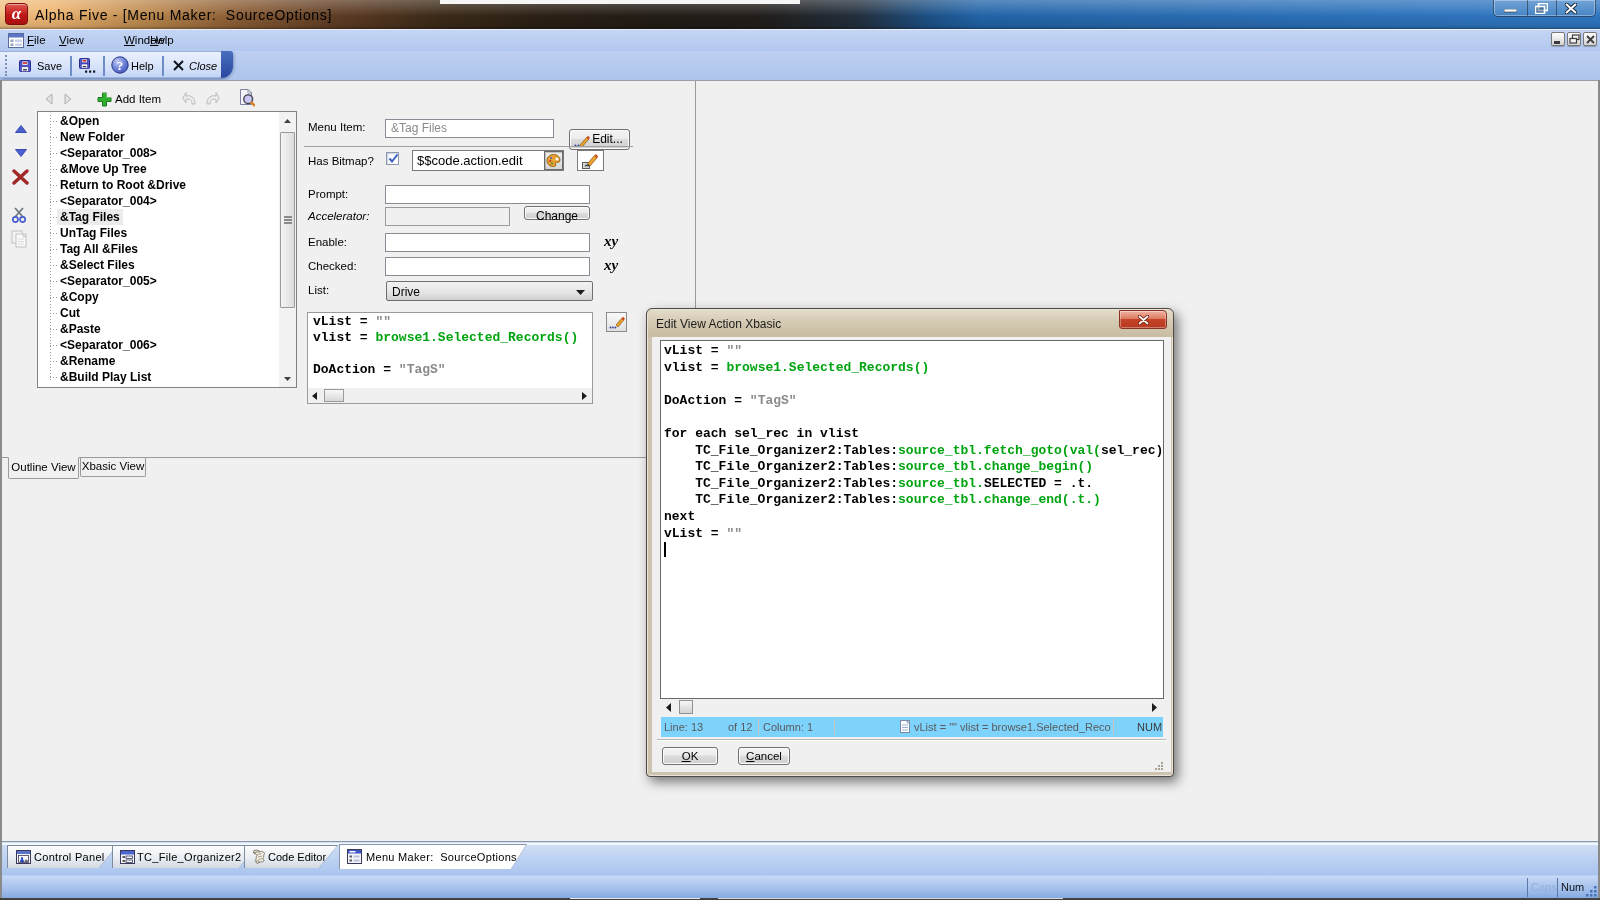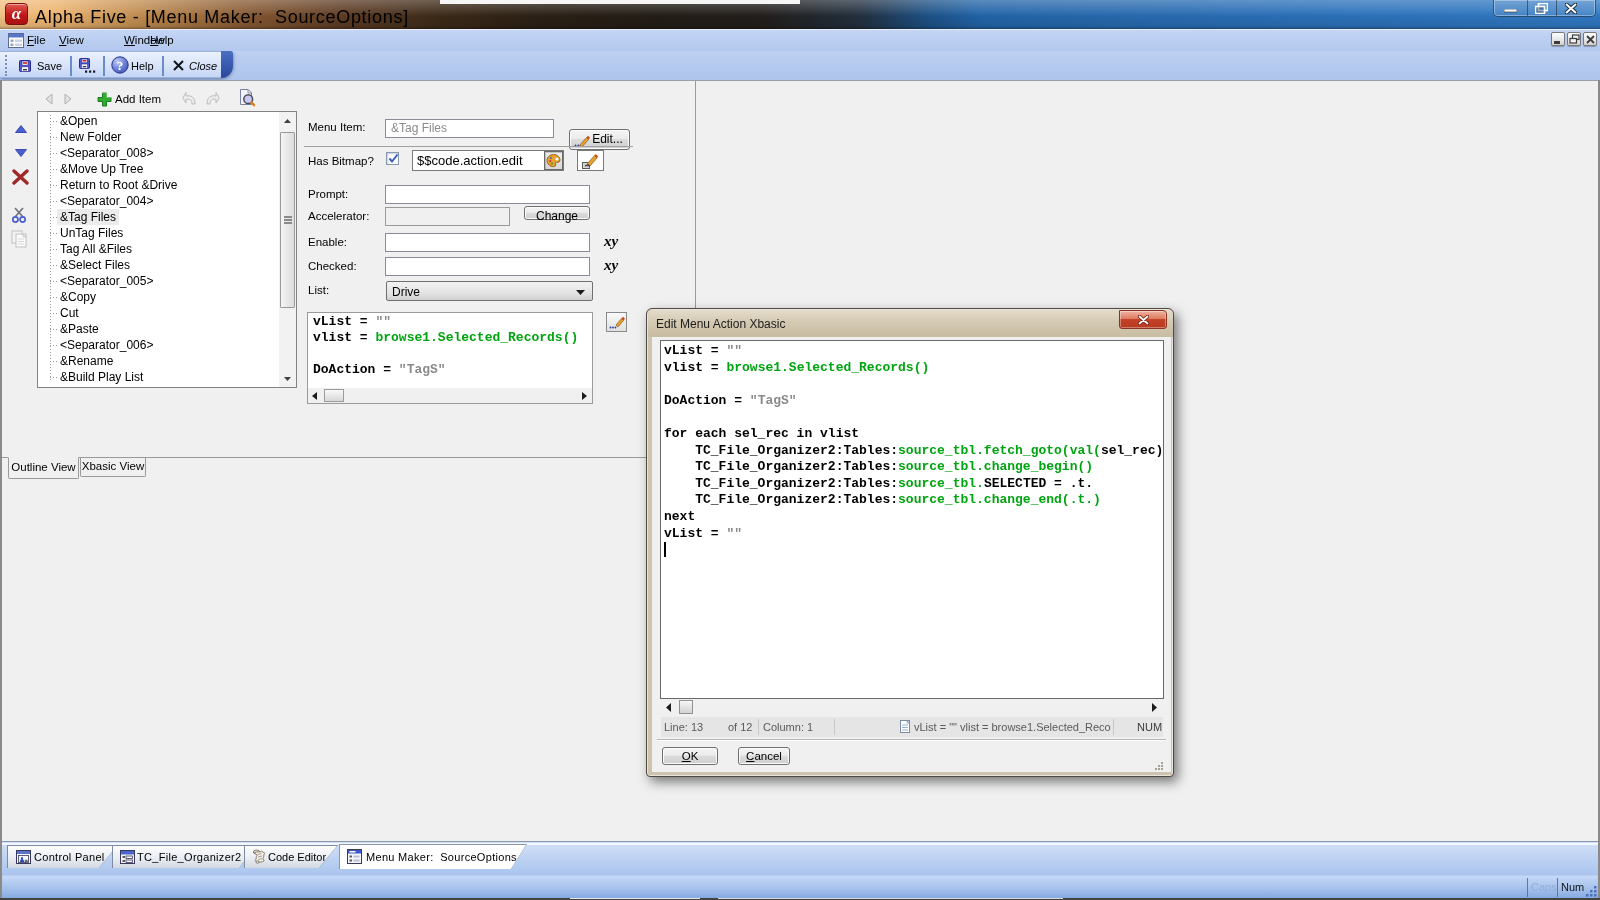--- a/index.html
+++ b/index.html
@@ -5,39 +5,39 @@
 * { margin:0; padding:0; box-sizing:border-box; }
 html,body { width:1600px; height:900px; overflow:hidden; }
 body { font-family:"Liberation Sans", sans-serif; background:#f0f0f0; position:relative; }
 .abs { position:absolute; }
 .lbl { font-size:11.5px; color:#000; }
 .tb { background:#fff; border:1px solid #898c95; font-size:12px; }
 .btn7 { border:1px solid #707070; border-radius:3px;
   background:linear-gradient(#f4f4f4 0%,#ececec 45%,#dcdcdc 50%,#cfcfcf 100%);
   box-shadow:inset 0 0 0 1px #fbfbfb; font-size:12px; text-align:center; color:#000; }
 svg { display:block; }
-.trow { position:absolute; left:22px; height:16px; line-height:16px; font-size:12px; color:#000; white-space:nowrap; }
+.trow { position:absolute; left:22px; height:16px; line-height:16px; font-size:12px; color:#000; white-space:nowrap;font-weight:bold; }
 .trow::before { content:""; position:absolute; left:-10px; top:8px; width:9px; height:1px;
   background-image:linear-gradient(90deg,#9a9a9a 1px,transparent 1px); background-size:3px 1px; }
 .tvline { position:absolute; left:12px; top:3px; width:1px; height:265px;
   background-image:linear-gradient(#9a9a9a 1px,transparent 1px); background-size:1px 3px; }
 </style>
 </head>
 <body>
 
 <div class="abs" id="titlebar" style="left:0;top:0;width:1600px;height:29px;
  background:linear-gradient(90deg,#f2c183 0px,#edb470 55px,#c08c50 140px,#8a5c34 240px,#5e3c24 340px,#3c2a18 440px,#2b2015 540px,#231d16 650px,#221e1b 760px,#22303f 860px,#1d5288 930px,#2264a8 980px,#2769ae 1100px,#2b70b8 1300px,#2f76c0 1500px,#3078c2 1600px);">
   <div class="abs" style="left:0;top:0;width:1600px;height:29px;background:linear-gradient(rgba(255,255,255,0.25),rgba(255,255,255,0.07) 40%,rgba(0,0,0,0.02) 55%,rgba(0,0,0,0.10) 90%,rgba(0,0,0,0.35) 100%);"></div>
   <div class="abs" style="left:440px;top:0;width:360px;height:4px;background:#f6f6f6;"></div>
 
   <div class="abs" style="left:5px;top:3px;width:23px;height:22px;border-radius:4px;
    background:linear-gradient(#e05a50,#c01818 55%,#a91111);border:1px solid #7d0f0f;box-shadow:inset 0 1px 0 rgba(255,255,255,0.45);">
     <div style="color:#fff;font-size:17px;font-weight:bold;font-style:italic;text-align:center;line-height:20px;font-family:'Liberation Serif',serif;">α</div>
   </div>
-  <div class="abs" style="left:35px;top:7px;font-size:18px;letter-spacing:0.7px;color:#000;">Alpha Five - [Menu Maker:&nbsp; SourceOptions]</div>
+  <div class="abs" style="left:35px;top:7px;font-size:14px;letter-spacing:0.7px;color:#000;">Alpha Five - [Menu Maker:&nbsp; SourceOptions]</div>
 
   <div class="abs" style="left:1493px;top:0;width:103px;height:17px;background:rgba(255,255,255,0.10);
    border:1px solid rgba(20,30,40,0.55);border-top:none;border-radius:0 0 5px 5px;box-shadow:inset 0 0 0 1px rgba(255,255,255,0.35);">
     <div class="abs" style="left:33px;top:0;width:1px;height:16px;background:rgba(20,30,40,0.5);"></div>
     <div class="abs" style="left:62px;top:0;width:1px;height:16px;background:rgba(20,30,40,0.5);"></div>
     <svg class="abs" style="left:10px;top:9px;" width="13" height="4">
         <rect x="0" y="0" width="13" height="3" fill="#fff" stroke="#222" stroke-width="0.6"></rect>
       </svg>
     <svg class="abs" style="left:41px;top:3px;" width="13" height="11">
       <rect x="3.5" y="0.5" width="9" height="7" fill="none" stroke="#fff" stroke-width="1.6"></rect>
@@ -266,21 +266,21 @@
     <rect x="0.5" y="9.5" width="7" height="6" fill="#d8d8d8" stroke="#5a5a5a"></rect>
     <path d="M3 13.5 L5 11.5 M4 11.5 L4 13.5 M3 12.5 L5 12.5" stroke="#3c3c3c" stroke-width="0.8"></path>
     <path d="M5.5 10.5 L12.5 2.5 L15 5 L8 13 Z" fill="#e8a030" stroke="#8a5a10" stroke-width="0.7"></path>
     <path d="M12.5 2.5 L13.8 1 L16.2 3.4 L15 5 Z" fill="#d04818"></path>
     <path d="M5.5 10.5 L8 13 L5 13.5 Z" fill="#3c3c3c"></path>
   </svg>
 </div>
 
 <div class="abs lbl" style="left:308px;top:188px;">Prompt:</div>
 <div class="abs tb" style="left:385px;top:185px;width:205px;height:19px;"></div>
-<div class="abs lbl" style="left:308px;top:210px;">Accelerator:</div>
+<div class="abs lbl" style="left:308px;top:210px;font-style:italic;">Accelerator:</div>
 <div class="abs tb" style="left:385px;top:207px;width:125px;height:19px;background:#f0f0f0;border-color:#9a9a9a;"></div>
 <div class="abs btn7" style="left:524px;top:206px;width:66px;height:14px;line-height:19px;">Change</div>
 <div class="abs lbl" style="left:308px;top:236px;">Enable:</div>
 <div class="abs tb" style="left:385px;top:233px;width:205px;height:19px;"></div>
 <div class="abs" style="left:604px;top:233px;font-size:15px;font-weight:bold;font-style:italic;font-family:'Liberation Serif',serif;">xy</div>
 <div class="abs lbl" style="left:308px;top:260px;">Checked:</div>
 <div class="abs tb" style="left:385px;top:257px;width:205px;height:19px;"></div>
 <div class="abs" style="left:604px;top:257px;font-size:15px;font-weight:bold;font-style:italic;font-family:'Liberation Serif',serif;">xy</div>
 <div class="abs lbl" style="left:308px;top:284px;">List:</div>
 <div class="abs" style="left:386px;top:281px;width:207px;height:20px;border:1px solid #707070;border-radius:2px;background:linear-gradient(#f2f2f2,#e4e4e4 60%,#d0d0d0);">
@@ -319,21 +319,21 @@
 <div class="abs" style="left:2px;top:457px;width:694px;height:1px;background:#9a9a9a;"></div>
 <div class="abs" style="left:80px;top:458px;width:66px;height:19px;background:#f0f0f0;border:1px solid #9a9a9a;border-top:none;border-radius:0 0 2px 2px;font-size:11.5px;text-align:center;line-height:17px;">Xbasic View</div>
 <div class="abs" style="left:8px;top:457px;width:71px;height:22px;background:#f0f0f0;border:1px solid #9a9a9a;border-top:1px solid #f0f0f0;border-radius:0 0 2px 2px;font-size:11.5px;text-align:center;line-height:19px;">Outline View</div>
 
 <div class="abs" id="dialog" style="left:646px;top:308px;width:528px;height:469px;
  background:#cdc3ae;border:1px solid #4f4b44;border-radius:6px 6px 4px 4px;
  box-shadow:inset 0 0 0 1px rgba(255,255,255,0.55), 4px 5px 12px rgba(0,0,0,0.5);">
 
   <div class="abs" style="left:1px;top:1px;width:525px;height:27px;border-radius:5px 5px 0 0;
    background:linear-gradient(#e4dccb,#d4c9b2 45%,#c8bca2);"></div>
-  <div class="abs" style="left:9px;top:8px;font-size:12px;color:#1c1c1c;">Edit Menu Action Xbasic</div>
+  <div class="abs" style="left:9px;top:8px;font-size:12px;color:#1c1c1c;">Edit View Action Xbasic</div>
   <div class="abs" style="left:472px;top:1px;width:48px;height:19px;border:1px solid #8c3222;border-radius:0 4px 3px 3px;
    background:linear-gradient(#f0b4a4 0%,#dd7b61 45%,#c44227 50%,#b83a20 100%);box-shadow:inset 0 0 0 1px rgba(255,255,255,0.35);">
     <svg class="abs" style="left:18px;top:4px;" width="11" height="10">
       <path d="M1.5 1.5 L9.5 8.5 M9.5 1.5 L1.5 8.5" stroke="#6a1c0c" stroke-width="3.4" stroke-linecap="round"></path>
       <path d="M1.5 1.5 L9.5 8.5 M9.5 1.5 L1.5 8.5" stroke="#fff" stroke-width="1.7" stroke-linecap="round"></path>
     </svg>
   </div>
 
   <div class="abs" style="left:5px;top:28px;width:519px;height:435px;background:#f0f0f0;"></div>
 
@@ -356,21 +356,21 @@
   <div class="abs" style="left:14px;top:390px;width:502px;height:17px;background:#f0f0f0;">
     <svg class="abs" style="left:5px;top:4px;" width="5" height="9">
         <path d="M5 0 L0 4.5 L5 9 Z" fill="#1c1c1c"></path>
       </svg>
     <div class="abs" style="left:18px;top:1px;width:14px;height:14px;background:linear-gradient(#f8f8f8,#e0e0e0 60%,#d4d4d4);border:1px solid #909090;"></div>
     <svg class="abs" style="left:491px;top:4px;" width="5" height="9">
         <path d="M0 0 L5 4.5 L0 9 Z" fill="#1c1c1c"></path>
       </svg>
   </div>
 
-  <div class="abs" style="left:14px;top:408px;width:502px;height:20px;background:#e5e5e5;font-size:11px;color:#5a5a5a;">
+  <div class="abs" style="left:14px;top:408px;width:502px;height:20px;background:#7dd3fc;font-size:11px;color:#5a5a5a;">
     <div class="abs" style="left:3px;top:4px;">Line: 13</div>
     <div class="abs" style="left:67px;top:4px;">of 12</div>
     <div class="abs" style="left:97px;top:2px;width:1px;height:16px;background:#c6c6c6;"></div>
     <div class="abs" style="left:102px;top:4px;">Column: 1</div>
     <div class="abs" style="left:173px;top:2px;width:1px;height:16px;background:#c6c6c6;"></div>
     <svg class="abs" style="left:239px;top:3px;" width="12" height="14">
       <rect x="0.5" y="0.5" width="9" height="12" fill="#fff" stroke="#7a8aa8"></rect>
       <path d="M7 0.5 L9.5 3 L7 3 Z" fill="#c8d2e4" stroke="#7a8aa8" stroke-width="0.6"></path>
       <g stroke="#9ab0d0">
           <line x1="2" y1="5" x2="8" y2="5"></line>

